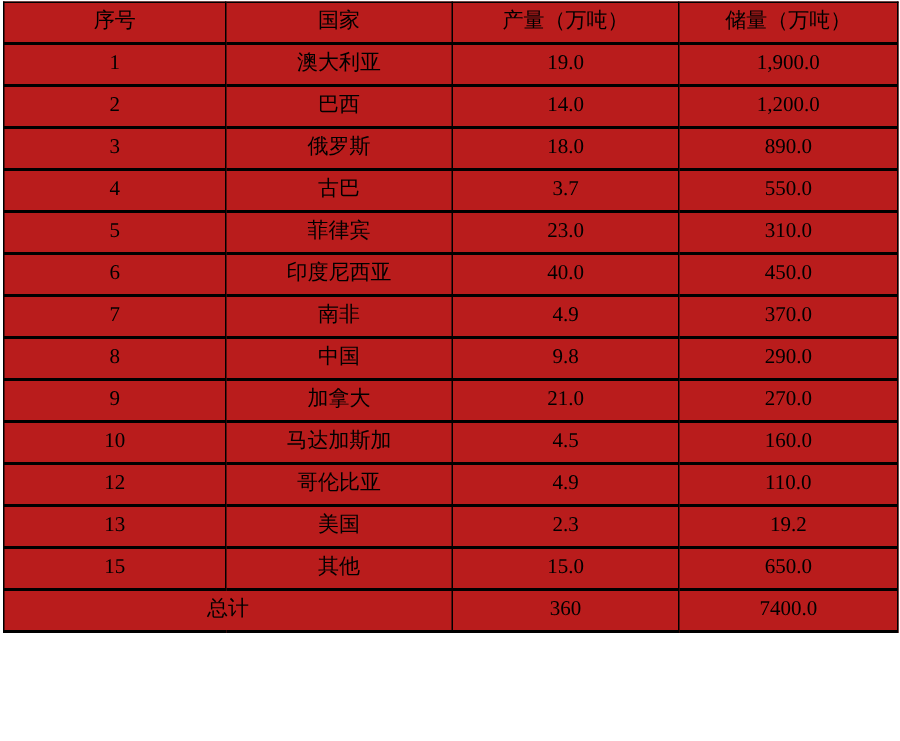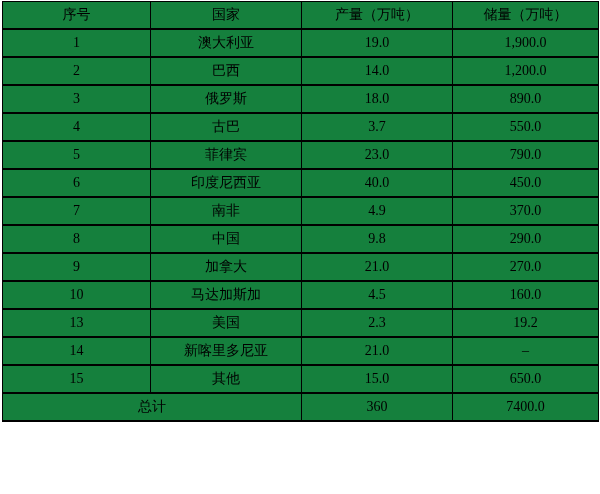--- a/index.html
+++ b/index.html
@@ -11,21 +11,21 @@
     width: 600px;
     height: 494px;
     font-family: "Liberation Serif", "DejaVu Serif", serif;
     color: #000000;
   }
   table.data-table {
     border-collapse: collapse;
     table-layout: fixed;
     width: 596px;
     margin: 1px 0 0 2px;
-    background: #15803d;
+    background: #b91c1c;
   }
   table.data-table col.c1 { width: 148px; }
   table.data-table col.c2 { width: 151px; }
   table.data-table col.c3 { width: 151px; }
   table.data-table col.c4 { width: 146px; }
   table.data-table th,
   table.data-table td {
     border: 1px solid #000000;
     border-bottom-width: 2px;
     text-align: center;
@@ -83,21 +83,21 @@
       <tr>
         <td>4</td>
         <td>古巴</td>
         <td>3.7</td>
         <td>550.0</td>
       </tr>
       <tr>
         <td>5</td>
         <td>菲律宾</td>
         <td>23.0</td>
-        <td>790.0</td>
+        <td>310.0</td>
       </tr>
       <tr>
         <td>6</td>
         <td>印度尼西亚</td>
         <td>40.0</td>
         <td>450.0</td>
       </tr>
       <tr>
         <td>7</td>
         <td>南非</td>
@@ -116,30 +116,30 @@
         <td>21.0</td>
         <td>270.0</td>
       </tr>
       <tr>
         <td>10</td>
         <td>马达加斯加</td>
         <td>4.5</td>
         <td>160.0</td>
       </tr>
       <tr>
+        <td>12</td>
+        <td>哥伦比亚</td>
+        <td>4.9</td>
+        <td>110.0</td>
+      </tr>
+      <tr>
         <td>13</td>
         <td>美国</td>
         <td>2.3</td>
         <td>19.2</td>
-      </tr>
-      <tr>
-        <td>14</td>
-        <td>新喀里多尼亚</td>
-        <td>21.0</td>
-        <td>–</td>
       </tr>
       <tr>
         <td>15</td>
         <td>其他</td>
         <td>15.0</td>
         <td>650.0</td>
       </tr>
     </tbody>
   <tfoot>
     <tr>

